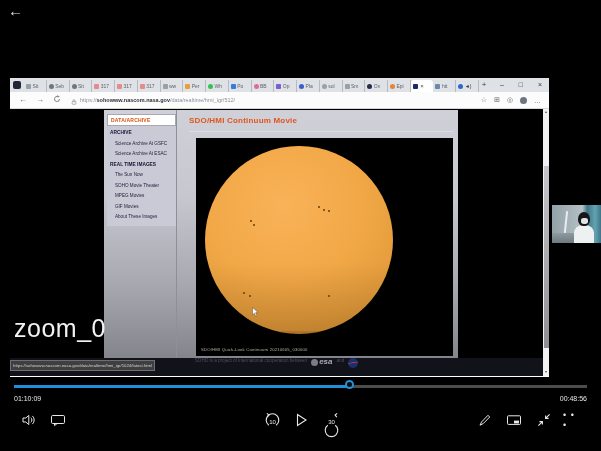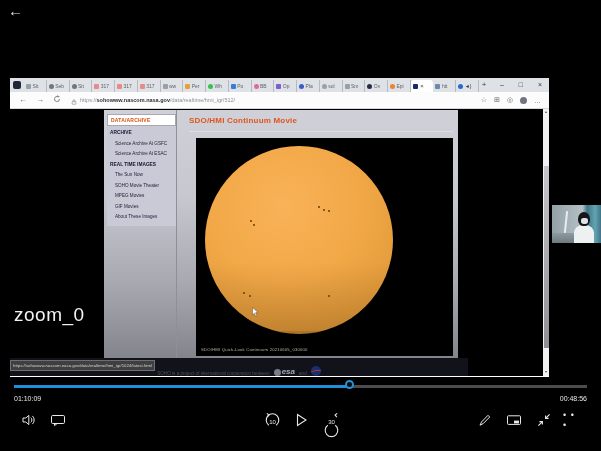--- a/index.html
+++ b/index.html
@@ -2,21 +2,21 @@
 <html><head>
 <meta charset="utf-8">
 <style>
   * { margin:0; padding:0; box-sizing:border-box; }
   html,body { background:#000; }
   body { font-family:"Liberation Sans", sans-serif; }
   .stage { position:relative; width:601px; height:451px; background:#000; overflow:hidden; }
 
   
   .back-btn { position:absolute; left:8px; top:3px; color:#e0e0e0; font-size:15px; line-height:15px; cursor:default; }
-  .watermark { position:absolute; left:14px; top:304px; color:#f2f2f2; font-size:19px; font-weight:400; letter-spacing:.5px; }
+  .watermark { position:absolute; left:14px; top:314px; color:#f2f2f2; font-size:25px; font-weight:400; letter-spacing:.5px; }
 
   .timeline-rail { position:absolute; left:14px; top:385px; width:573px; height:3px; background:#4c4c4c; }
   .timeline-fill { position:absolute; left:0; top:0; height:3px; background:#1f8fd8; }
   .timeline-handle { position:absolute; top:380px; width:9px; height:9px; border:2px solid #2492da; border-radius:50%; background:#0a0a0a; }
   .time-label { position:absolute; top:395px; color:#e8e8e8; font-size:7px; }
   .time-elapsed { left:14px; }
   .time-remaining { right:14px; text-align:right; }
 
   .ctl { position:absolute; top:411px; width:18px; height:18px; display:flex; align-items:center; justify-content:center; }
   .ctl svg { display:block; }
@@ -64,22 +64,22 @@
   .sun-box { position:absolute; left:186px; top:29px; width:257px; height:218px; background:#000; overflow:hidden; }
   .sun { position:absolute; left:9px; top:8px; width:188px; height:188px; border-radius:50%;
      background:
        linear-gradient(180deg, rgba(0,0,0,0) 62%, rgba(70,40,0,0.22) 100%),
        radial-gradient(circle at 42% 32%, #f8b258 0%, #f2a847 45%, #e59d3d 72%, #d29136 100%); }
   .band { position:absolute; left:0; top:193px; width:257px; height:25px; background:rgba(0,0,0,0.10); }
   .sunspot { position:absolute; width:1.6px; height:1.6px; border-radius:50%; background:#6b4a12; }
   .sun-caption { position:absolute; left:5px; bottom:4px; font-size:4.2px; color:#b9b2a2; letter-spacing:.2px; }
   .cursor { position:absolute; left:56px; top:165px; }
 
-  .page-footer { position:absolute; left:0; top:249px; width:458px; height:18px; background:#12121b;
-     display:flex; align-items:flex-end; justify-content:center; gap:4px; font-size:4.6px; color:#4e4e5c; }
+  .page-footer { position:absolute; left:0; top:249px; width:533px; height:18px; background:#12121b;
+     display:flex; align-items:flex-start; justify-content:center; gap:4px; font-size:4.6px; color:#4e4e5c; }
   .esa-logo { display:flex; align-items:center; gap:1px; color:#a9a9b4; font-weight:bold; font-style:italic; font-size:8px; line-height:8px; }
   .esa-dot { width:7px; height:7px; border-radius:50%; background:#7c7c88; }
   .nasa-logo { position:relative; width:10px; height:10px; border-radius:50%; background:#18306e; overflow:hidden; }
   .nasa-logo::after { content:""; position:absolute; left:-1px; top:4px; width:12px; height:3px; border-radius:50%; border-top:1px solid #c33; transform:rotate(-8deg); }
 
   .scrollbar { position:absolute; left:533px; top:0; width:6px; height:267px; background:#f2f2f4; }
   .sb-arrow { position:absolute; left:0; width:6px; height:7px; color:#555; font-size:3.5px; text-align:center; line-height:7px; }
   .sb-up { top:0; } .sb-down { bottom:0; }
   .sb-thumb { position:absolute; left:0.5px; top:57px; width:5px; height:182px; background:linear-gradient(180deg,#c6c6ca,#8e8e94); }
 

